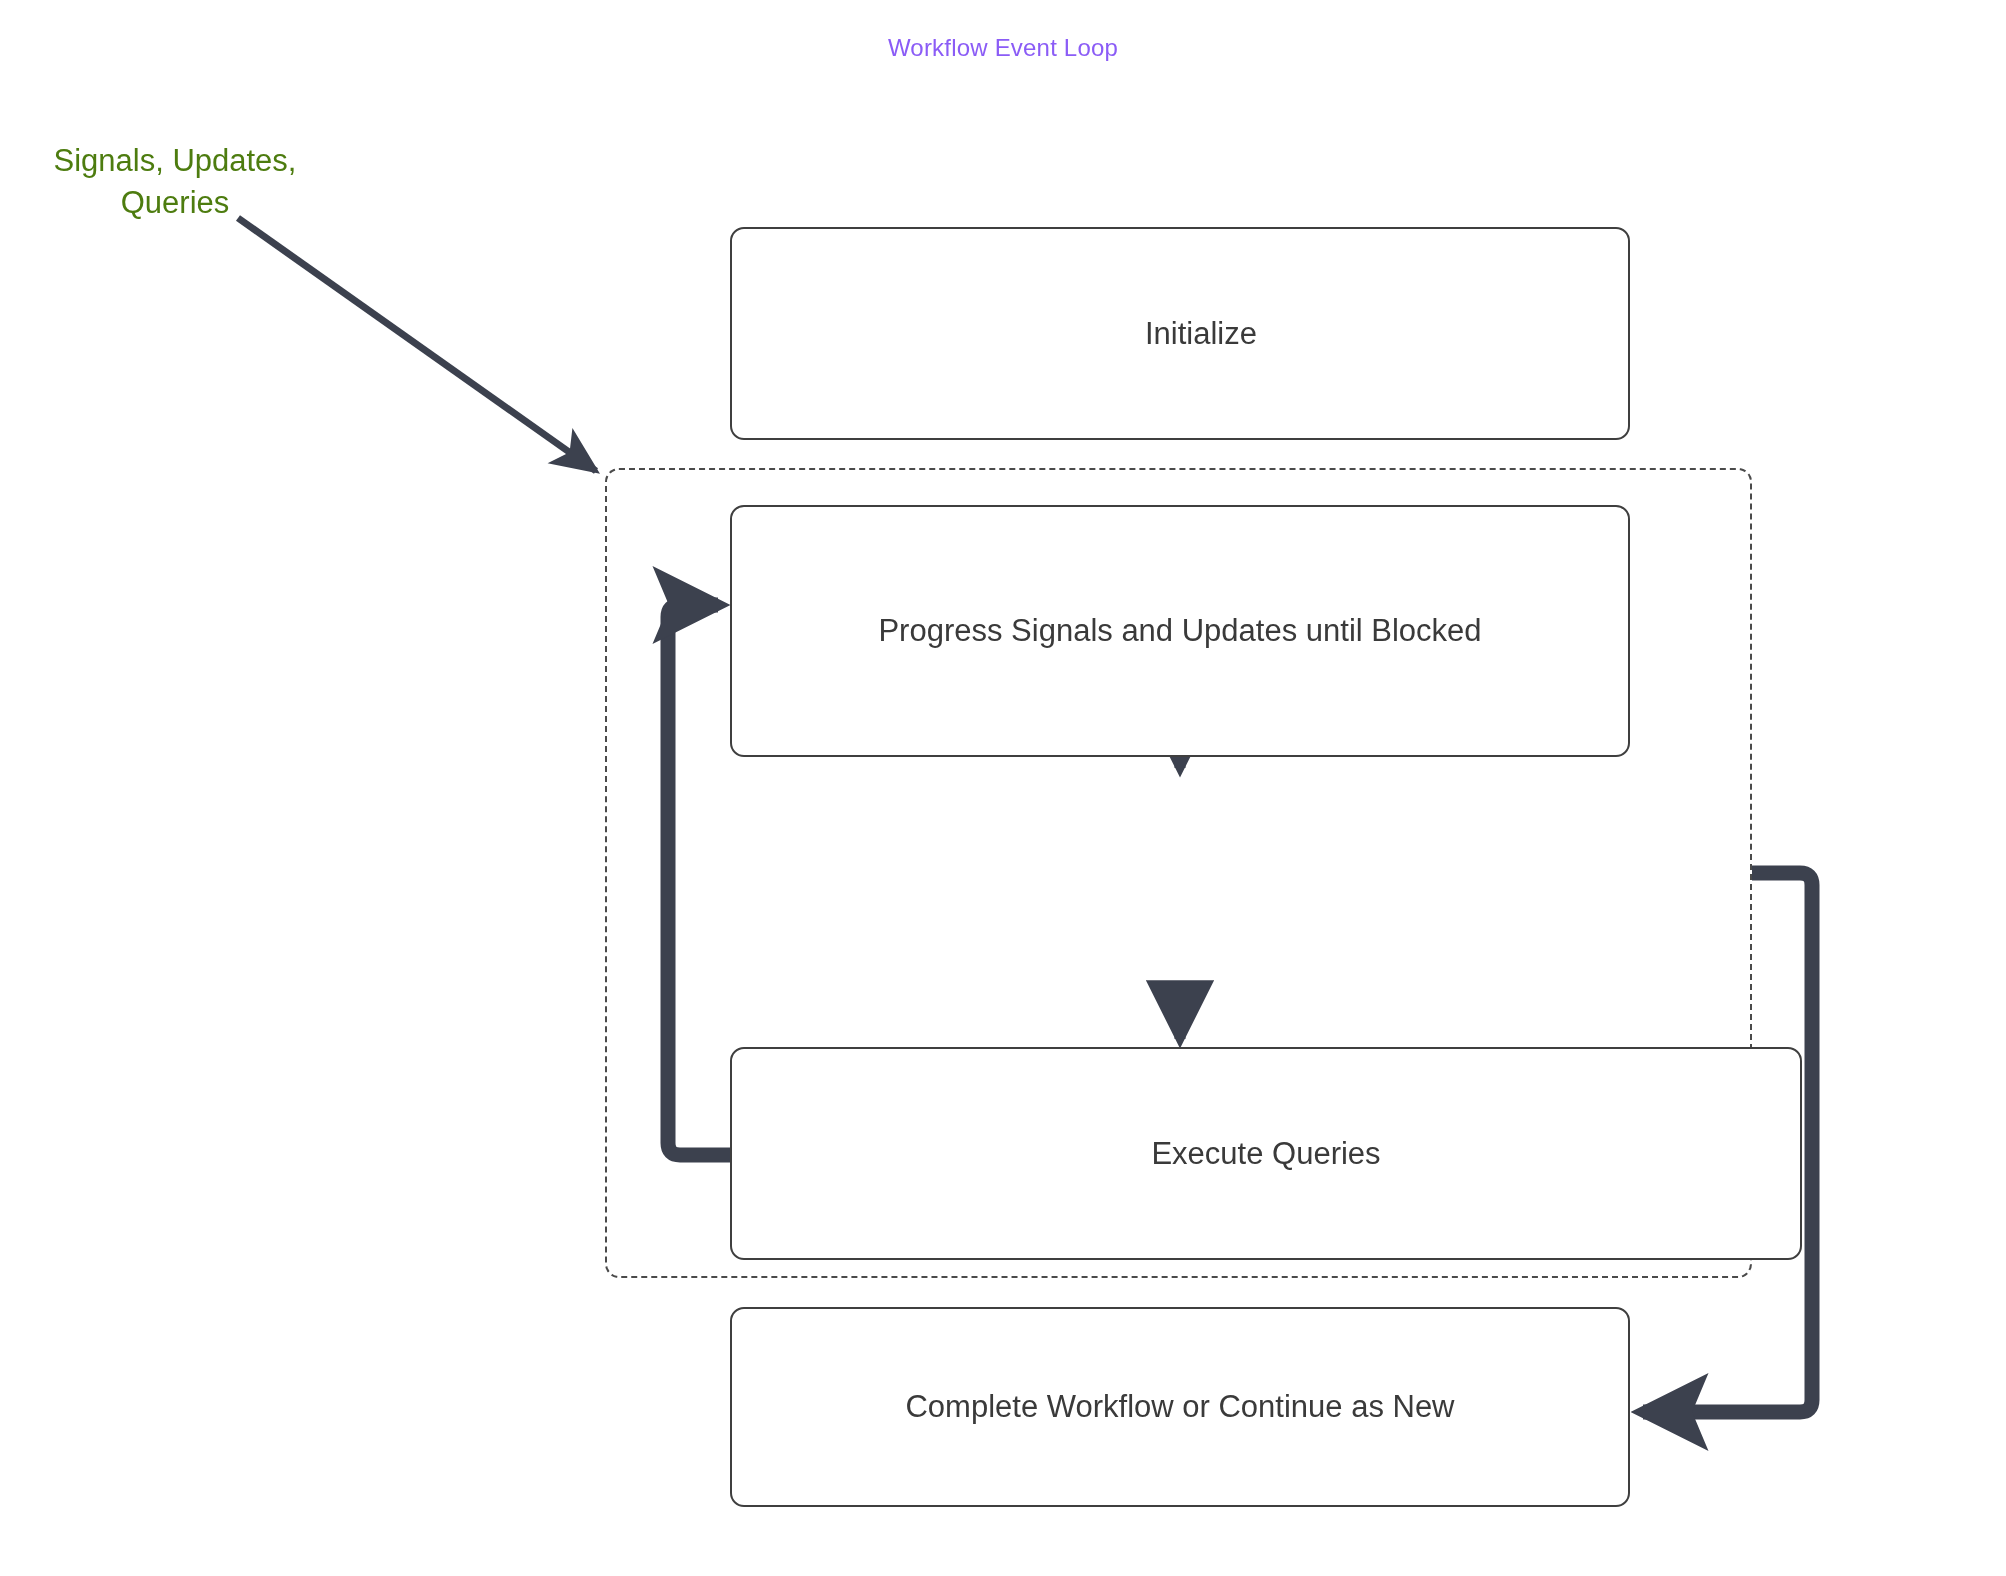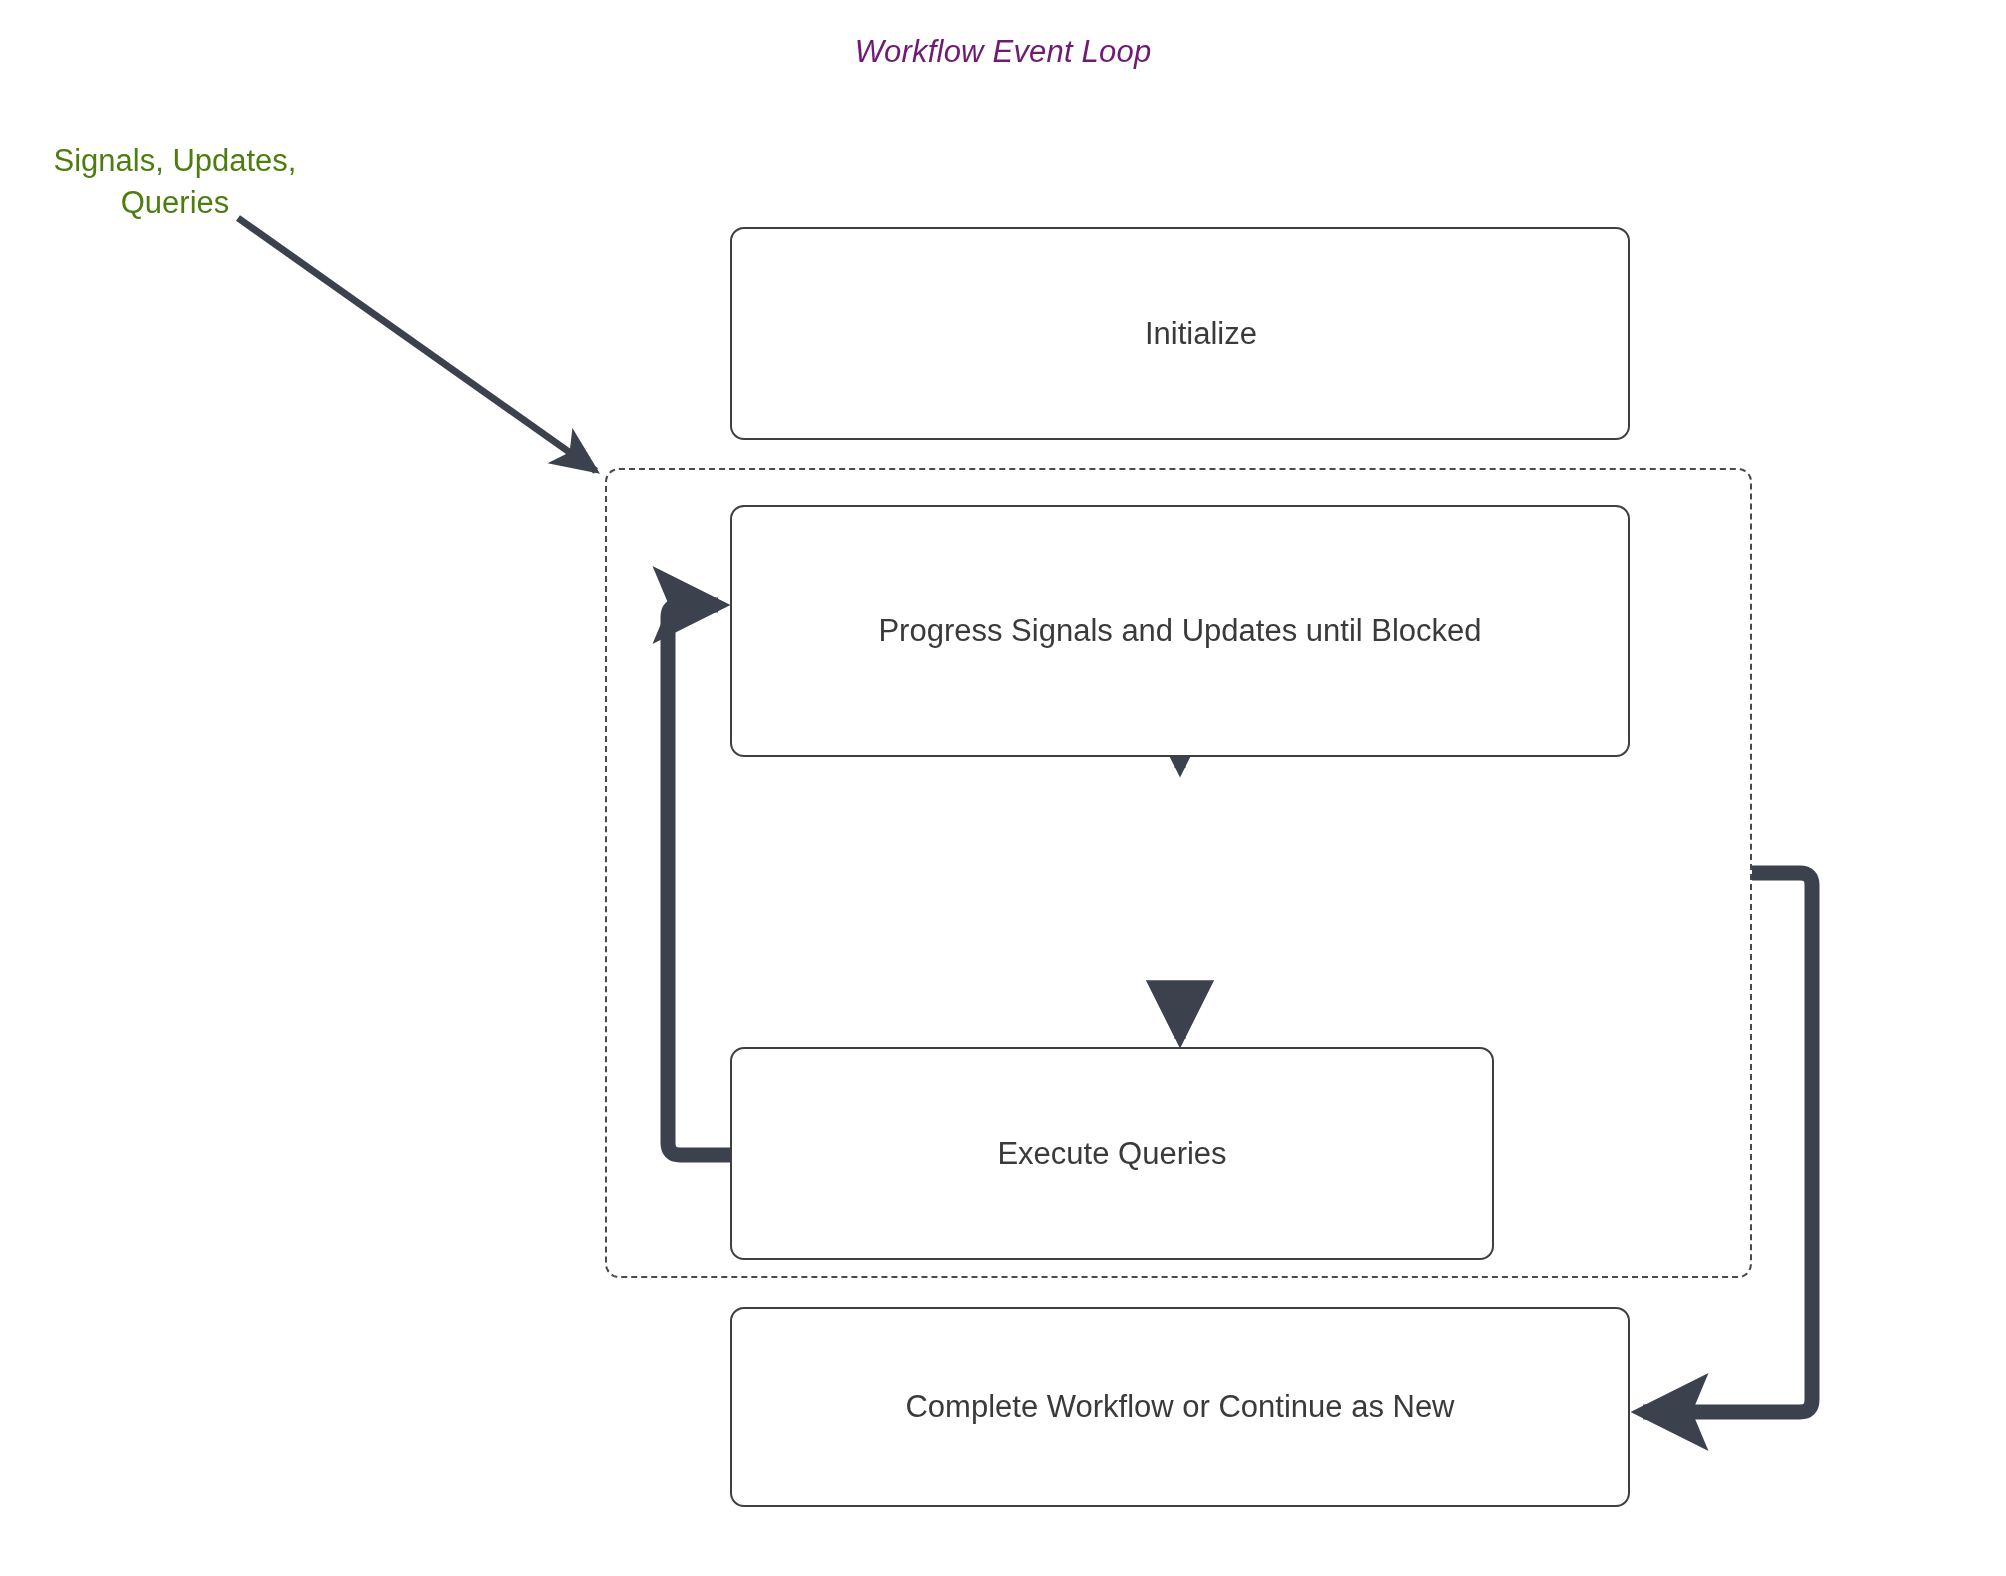--- a/index.html
+++ b/index.html
@@ -25,23 +25,22 @@
     height: 1576px;
     pointer-events: none;
   }
 
   .diagram-title {
     position: absolute;
     left: 0;
     top: 34px;
     width: 2006px;
     text-align: center;
-    font-size: 31px;
-    font-style: italic;
-    color: #701a75;
+    font-size: 24px;
+    color: #8b5cf6;
     letter-spacing: 0.2px;
   }
 
   .ext-label {
     position: absolute;
     left: 20px;
     top: 140px;
     width: 310px;
     text-align: center;
     font-size: 31px;
@@ -72,21 +71,21 @@
     box-sizing: border-box;
     border: 2.5px dashed #4a4a4a;
     border-radius: 14px;
     background: transparent;
   }
 
   
   #node-initialize      { left: 730px; top: 227px;  width: 900px; height: 213px; padding-left: 42px; }
   #node-progress-signals{ left: 730px; top: 505px;  width: 900px; height: 252px; }
   #node-progress-workflow{left: 730px; top: 776px;  width: 900px; height: 213px; }
-  #node-execute-queries { left: 730px; top: 1047px; width: 764px; height: 213px; }
+  #node-execute-queries { left: 730px; top: 1047px; width: 1072px; height: 213px; }
   #node-complete        { left: 730px; top: 1307px; width: 900px; height: 200px; }
   #loop-container       { left: 605px; top: 468px;  width: 1147px; height: 810px; }
 </style>
 </head>
 <body>
 
 <div id="canvas">
 
   <svg id="wire" viewBox="0 0 2006 1576" width="2006" height="1576" xmlns="http://www.w3.org/2000/svg">
 

